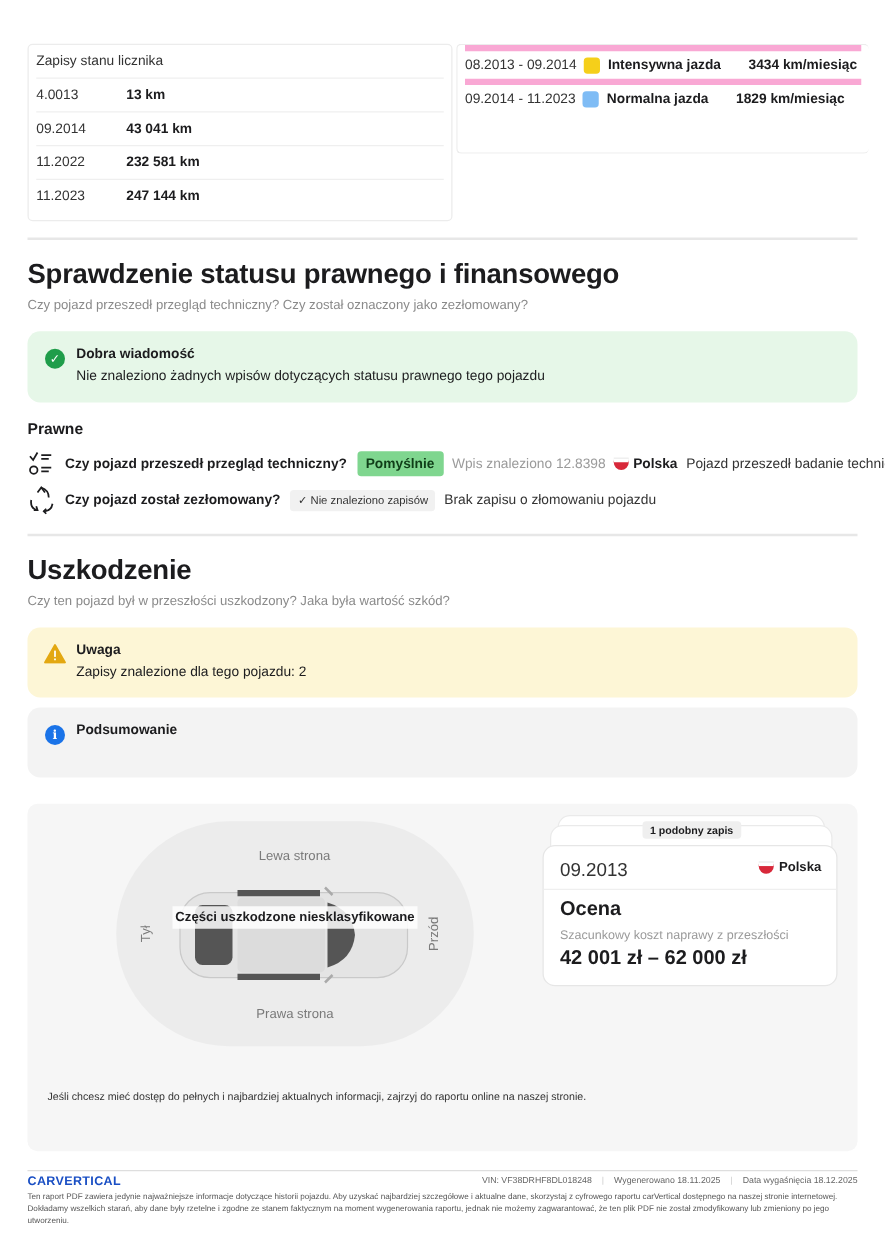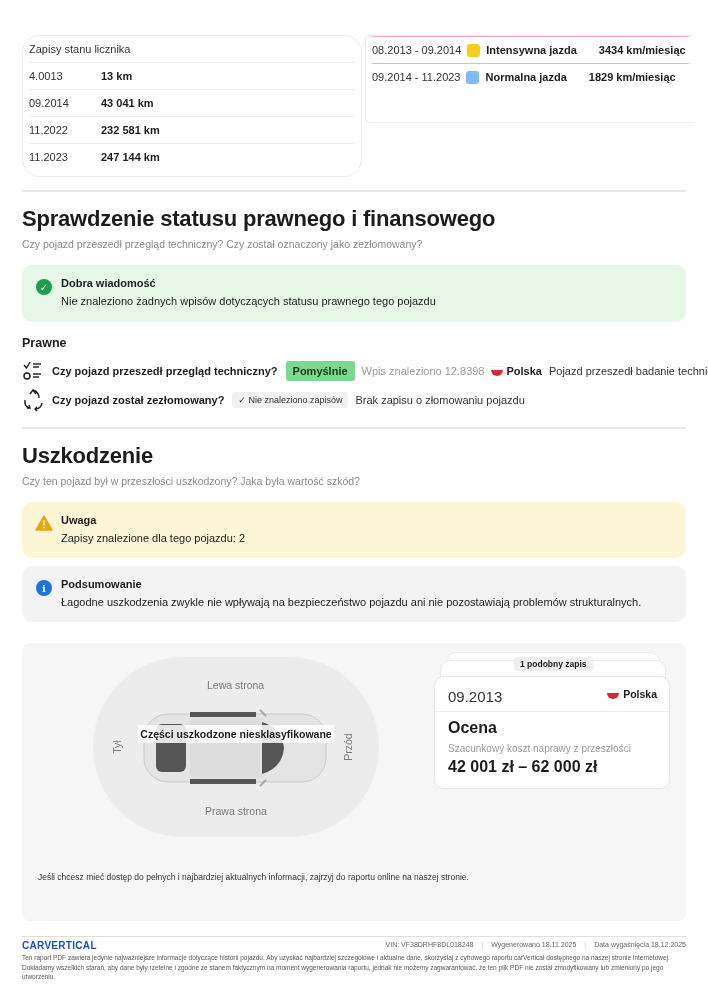--- a/index.html
+++ b/index.html
@@ -5,21 +5,21 @@
     * { box-sizing: border-box; margin: 0; padding: 0; }
     html, body { width: 708px; height: 1000px; background: #ffffff; overflow: hidden; }
     body { font-family: "Liberation Sans", "DejaVu Sans", sans-serif; color: #1c1c1e; position: relative; }
 
     .card { position: absolute; background: #fff; border: 1px solid #ececec; border-radius: 4px; }
     .card-title { font-size: 11px; color: #333; padding: 0 6px; height: 26px; line-height: 26px; }
     .row { display: flex; align-items: center; height: 27px; border-top: 1px solid #efefef; margin: 0 6px; font-size: 11px; }
     .row .date { width: 72px; color: #333; }
     .row .val { font-weight: bold; color: #1c1c1e; }
 
-    .drv-row { display: flex; align-items: center; height: 27px; border-top: 1px solid #f9a8d4; margin: 0 6px; font-size: 11px; gap: 6px; }
+    .drv-row { display: flex; align-items: center; height: 27px; border-top: 5px solid #f9a8d4; margin: 0 6px; font-size: 11px; gap: 6px; }
     .drv-row .range { color: #333; }
     .swatch { width: 13px; height: 13px; border-radius: 3px; display: inline-block; }
     .drv-row .label { font-weight: bold; color: #1c1c1e; margin-right: 16px; }
     .drv-row .rate { font-weight: bold; color: #1c1c1e; }
 
     .divider { position: absolute; left: 22px; width: 664px; height: 2px; background: #e7e7e7; }
 
     .h1 { position: absolute; left: 22px; font-size: 22px; font-weight: bold; color: #1c1c1e; letter-spacing: -0.2px; }
     .sub { position: absolute; left: 22px; font-size: 10.5px; color: #8a8a8a; }
 
@@ -57,21 +57,21 @@
 
     .footer-line { position: absolute; left: 22px; top: 936px; width: 664px; height: 1px; background: #dedede; }
     .logo { position: absolute; left: 22px; top: 940px; font-size: 10px; font-weight: bold; color: #1a4fc4; letter-spacing: 0.3px; }
     .footer-meta { position: absolute; right: 22px; top: 941px; font-size: 7px; color: #666; display: flex; gap: 8px; }
     .footer-meta .bar { color: #ccc; }
     .disclaimer { position: absolute; left: 22px; top: 953px; width: 664px; font-size: 6.5px; line-height: 9.5px; color: #555; }
   </style>
 </head>
 <body>
 
-<div class="card" style="left:22px; top:35px; width:340px; height:142px;border-radius:18px;">
+<div class="card" style="left:22px; top:35px; width:340px; height:142px;">
   <div class="card-title">Zapisy stanu licznika</div>
   <div class="row">
     <span class="date">4.0013</span>
     <span class="val">13 km</span>
   </div>
   <div class="row">
     <span class="date">09.2014</span>
     <span class="val">43 041 km</span>
   </div>
   <div class="row">
@@ -154,21 +154,20 @@
     <rect x="8.3" y="5.5" width="1.4" height="5" fill="#fff"></rect>
       <rect x="8.3" y="11.8" width="1.4" height="1.4" fill="#fff"></rect>
   </svg>
   <div class="atitle">Uwaga</div>
   <div class="atext">Zapisy znalezione dla tego pojazdu: 2</div>
 </div>
 
 <div class="alert" style="top:566px; height:56px; background:#f3f3f3;">
   <div class="icon" style="background:#1a73e8; font-family:'DejaVu Serif', serif;">i</div>
   <div class="atitle">Podsumowanie</div>
-  <div class="atext">Łagodne uszkodzenia zwykle nie wpływają na bezpieczeństwo pojazdu ani nie pozostawiają problemów strukturalnych.</div>
 </div>
 
 <div class="damage-panel">
   <div class="oval"></div>
   <svg class="car" viewBox="0 0 186 80">
     <rect x="2" y="6" width="182" height="68" rx="24" fill="#e4e4e4" stroke="#c9c9c9"></rect>
     <rect x="14" y="16" width="30" height="48" rx="6" fill="#555"></rect>
     <rect x="48" y="10" width="70" height="60" rx="4" fill="#dcdcdc"></rect>
     <path d="M120 14 Q140 20 142 40 Q140 60 120 66 Z" fill="#555"></path>
     <path d="M118 2 L124 8" stroke="#aaa" stroke-width="2"></path>

